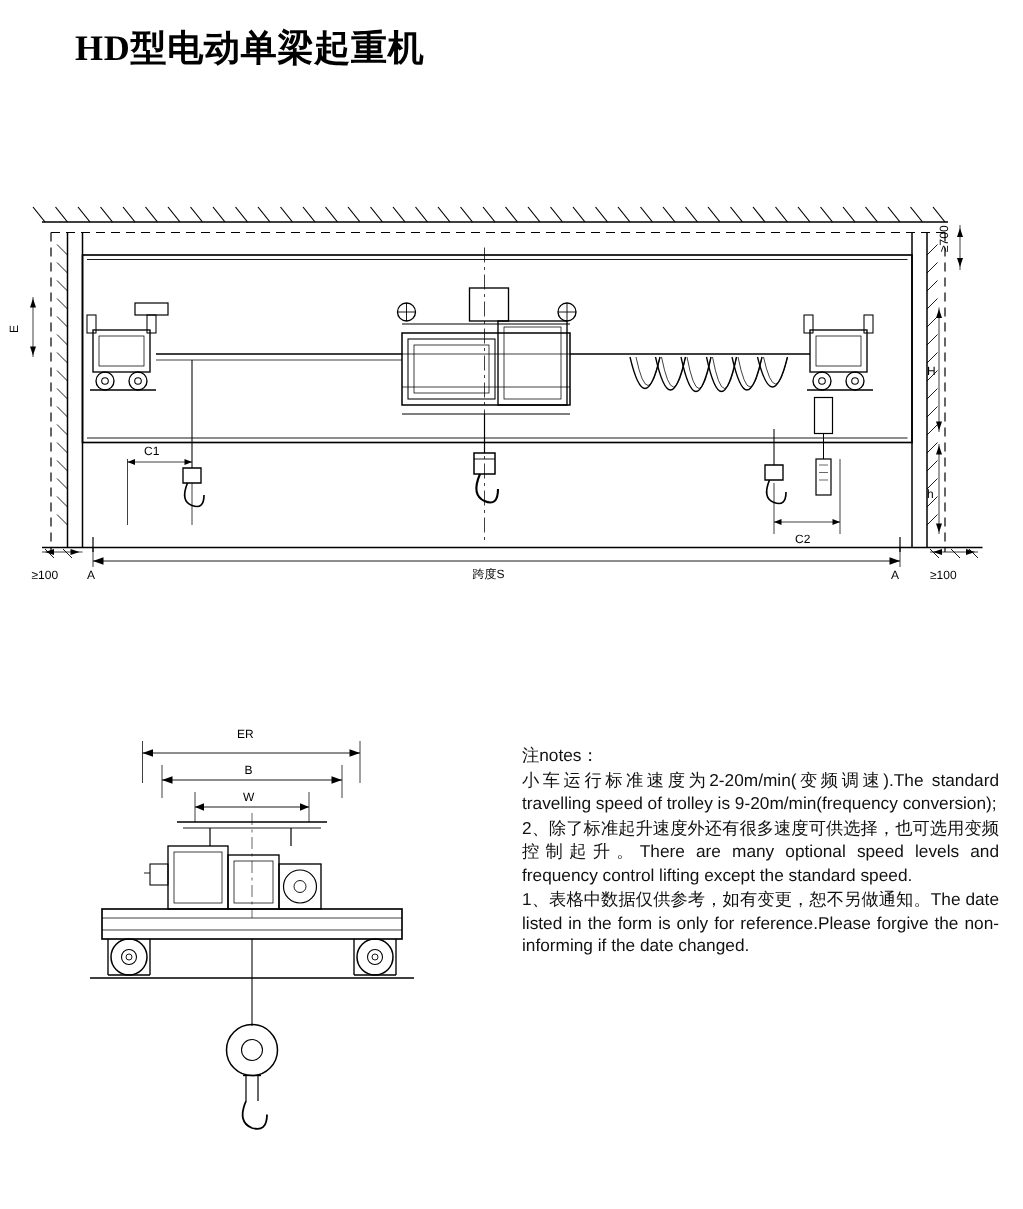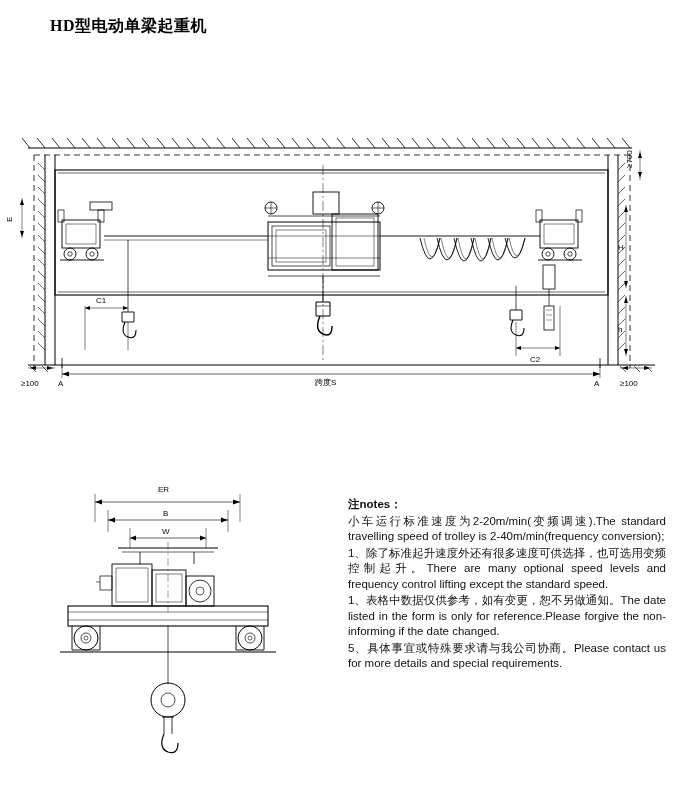--- a/index.html
+++ b/index.html
@@ -14,21 +14,21 @@
     font-family: "Liberation Sans", sans-serif;
     color: #000;
     overflow: hidden;
   }
   #page-title {
     position: absolute;
     left: 50px;
     top: 16px;
     font-family: "Liberation Serif", serif;
     font-weight: bold;
-    font-size: 16px;
+    font-size: 24px;
     letter-spacing: 0.5px;
     color: #000;
   }
   #main-drawing {
     position: absolute;
     left: 0;
     top: 110px;
     width: 682px;
     height: 290px;
   }
@@ -44,21 +44,20 @@
     left: 348px;
     top: 497px;
     width: 318px;
     font-size: 11.5px;
     line-height: 15.5px;
     color: #111;
     text-align: justify;
   }
   #notes-block .note-title {
     margin: 0 0 1px 0;
-    font-weight: bold;
   }
   #notes-block p {
     margin: 0 0 1px 0;
   }
   .svg-text {
     font-family: "Liberation Sans", sans-serif;
     font-size: 8px;
     fill: #000;
   }
 </style>
@@ -394,17 +393,16 @@
   </g>
 
   <text class="svg-text" x="128" y="20">ER</text>
   <text class="svg-text" x="133" y="44">B</text>
   <text class="svg-text" x="132" y="62">W</text>
 </svg>
 </div>
 
 <div id="notes-block">
   <p class="note-title">注notes：</p>
-  <p>小车运行标准速度为2-20m/min(变频调速).The standard travelling speed of trolley is 2-40m/min(frequency conversion);</p>
-  <p>1、除了标准起升速度外还有很多速度可供选择，也可选用变频控制起升。There are many optional speed levels and frequency control lifting except the standard speed.</p>
+  <p>小车运行标准速度为2-20m/min(变频调速).The standard travelling speed of trolley is 9-20m/min(frequency conversion);</p>
+  <p>2、除了标准起升速度外还有很多速度可供选择，也可选用变频控制起升。There are many optional speed levels and frequency control lifting except the standard speed.</p>
   <p>1、表格中数据仅供参考，如有变更，恕不另做通知。The date listed in the form is only for reference.Please forgive the non-informing if the date changed.</p>
-  <p>5、具体事宜或特殊要求请与我公司协商。Please contact us for more details and special requirements.</p>
 </div>
 
 </body></html>

